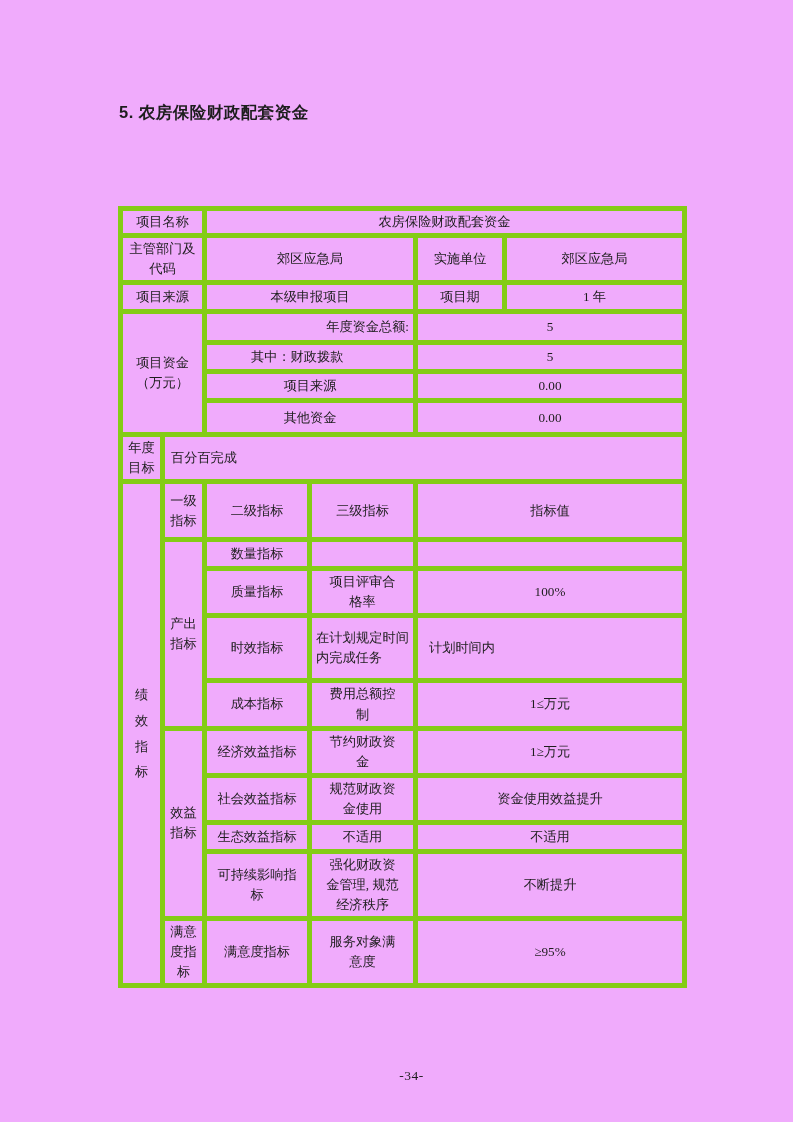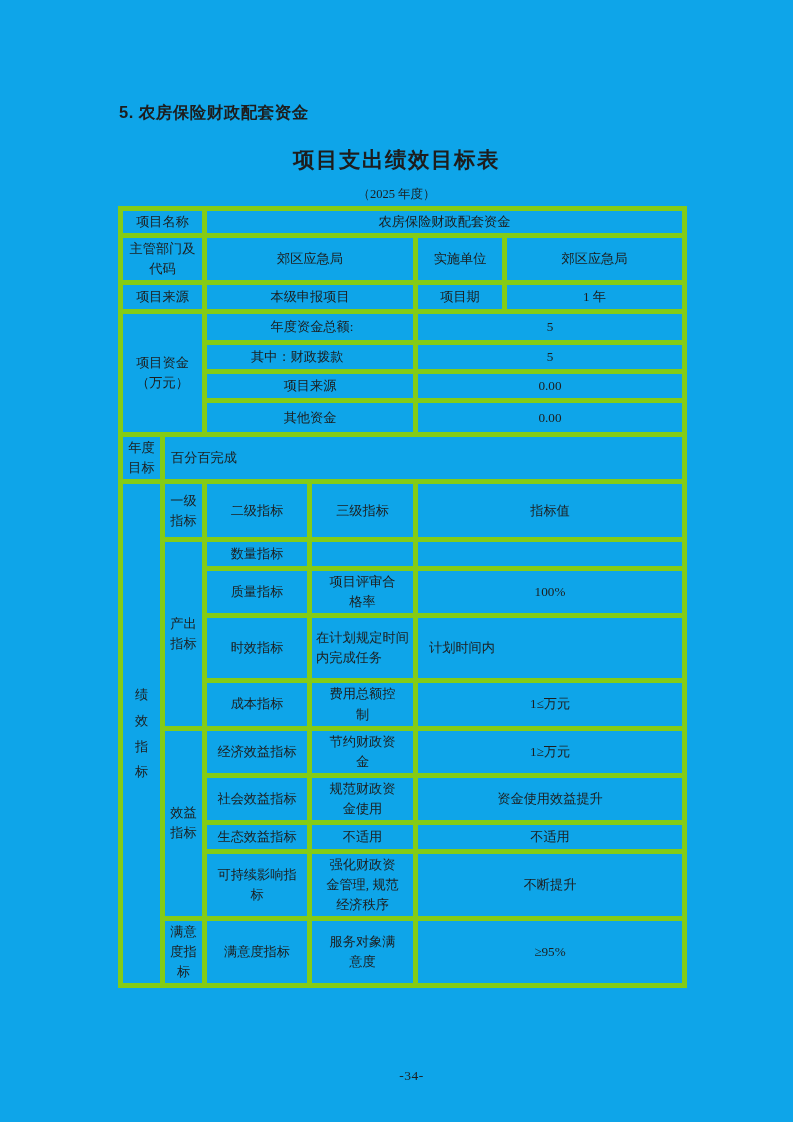--- a/index.html
+++ b/index.html
@@ -1,44 +1,42 @@
 <!DOCTYPE html>
 <html><head>
 <meta charset="utf-8">
 <style>
   html,body{margin:0;padding:0;background:#e8e8e8;}
-  .page{position:relative;width:793px;height:1122px;background:#0ea5e9;margin:0 auto;
+  .page{position:relative;width:793px;height:1122px;background:#f0abfc;margin:0 auto;
         font-family:"Liberation Serif","DejaVu Serif",serif;color:#1d1d1d;overflow:hidden;}
   .heading{position:absolute;left:119px;top:102px;
            font-family:"Liberation Sans","DejaVu Sans",sans-serif;
            font-weight:700;font-size:16.5px;letter-spacing:.5px;}
   .doc-title{position:absolute;left:0;right:0;top:145px;text-align:center;
            font-family:"Liberation Sans","DejaVu Sans",sans-serif;
            font-weight:700;font-size:21.5px;letter-spacing:1.5px;}
   .doc-subtitle{position:absolute;left:0;right:0;top:186px;text-align:center;font-size:12.5px;}
   table.goal{position:absolute;left:118px;top:206px;width:564px;
            border-collapse:collapse;table-layout:fixed;border:2px solid #222;}
   td{border:5px solid #84cc16;text-align:center;vertical-align:middle;
      font-size:13.2px;line-height:1.52;padding:1px 4px;white-space:pre-line;overflow:hidden;}
-  td.pl1{text-align:center;padding-left:8px;}
+  td.pl1{text-align:right;padding-left:8px;}
   td.pl2{text-align:left;padding-left:44px;}
   td.goal-val{text-align:left;padding-left:6px;}
   td.left-val{text-align:left;padding-left:11px;}
   td.just{text-align:justify;text-align-last:left;margin-left:36px;}
   .vert{width:1.15em;margin:0 auto;word-break:break-all;white-space:normal;line-height:1.95;}
   .pagenum{position:absolute;left:0;right:0;top:1068px;text-align:center;font-size:13.5px;letter-spacing:.5px;padding-left:30px;}
 </style>
 </head>
 <body>
 
 <div class="page">
 
   <div class="heading">5. 农房保险财政配套资金</div>
-  <div class="doc-title">项目支出绩效目标表</div>
-  <div class="doc-subtitle">（2025 年度）</div>
 
   <table class="goal">
     <colgroup>
       <col style="width:42px">
         <col style="width:42px">
         <col style="width:105px">
       <col style="width:106px">
         <col style="width:89px">
         <col style="width:180px">
     </colgroup>

